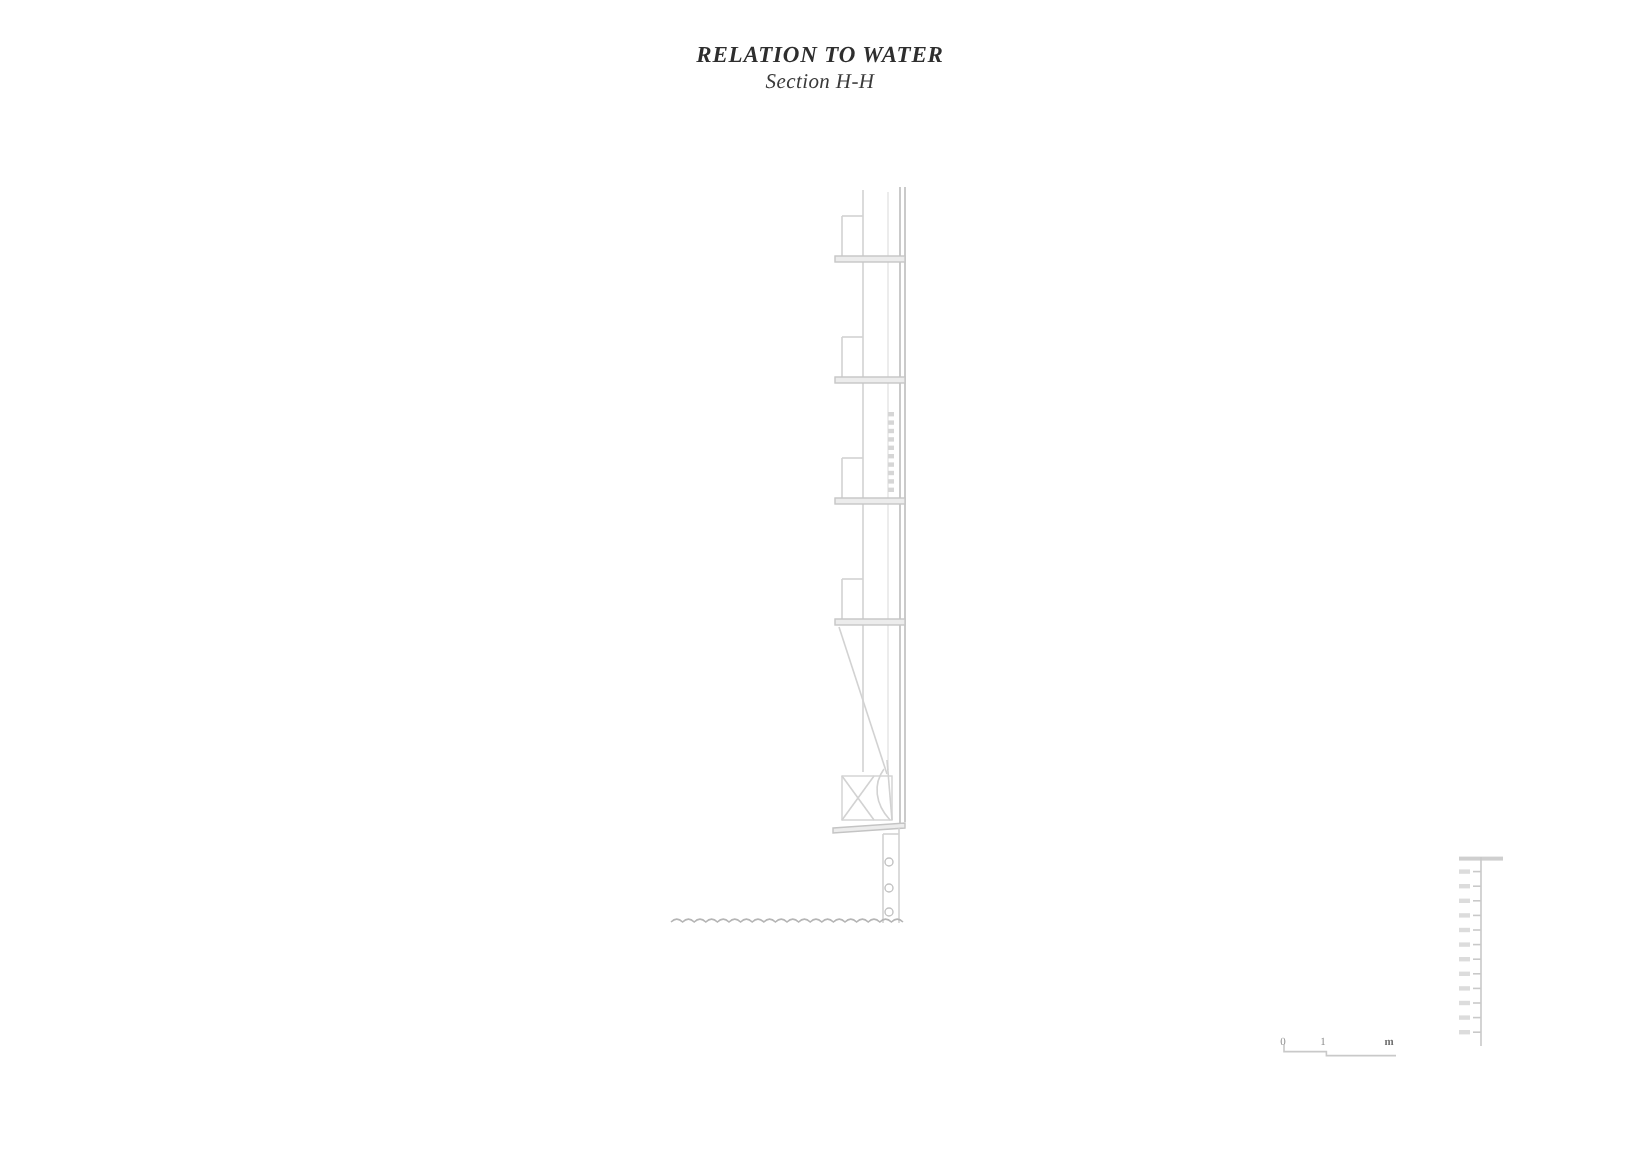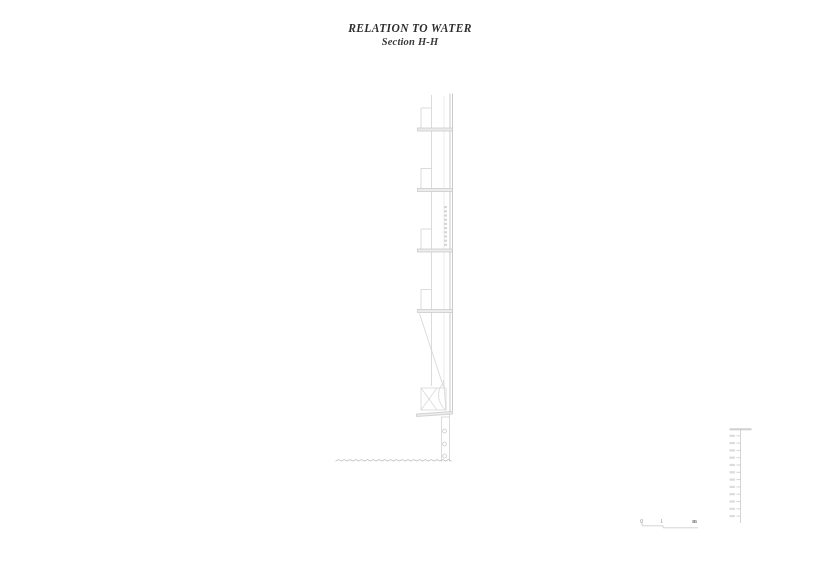--- a/index.html
+++ b/index.html
@@ -9,21 +9,21 @@
   }
   .page{position:relative;width:820px;height:580px;background:#ffffff;}
   header.title-block{
     position:absolute;top:22px;left:0;width:820px;text-align:center;
   }
   h1.drawing-title{
     margin:0;font-size:11.5px;font-weight:bold;font-style:italic;
     color:#2e2e2e;letter-spacing:.4px;
   }
   h2.drawing-subtitle{
-    margin:2px 0 0 0;font-size:10.5px;font-weight:bold;font-style:italic;
+    margin:2px 0 0 0;font-size:10.5px;font-weight:normal;font-style:italic;
     color:#3a3a3a;letter-spacing:.2px;
   }
   svg.sheet{position:absolute;left:0;top:0;}
   .l0{stroke:#e4e4e4;stroke-width:.7;fill:none;}
   .l1{stroke:#d2d2d2;stroke-width:.8;fill:none;}
   .l2{stroke:#bdbdbd;stroke-width:.8;fill:none;}
   .slab{fill:#ececec;stroke:#c6c6c6;stroke-width:.7;}
   .frame{fill:none;stroke:#d2d2d2;stroke-width:.7;}
   .plate{fill:#ececec;stroke:#c4c4c4;stroke-width:.7;}
   .pin{fill:#ffffff;stroke:#c2c2c2;stroke-width:.7;}

